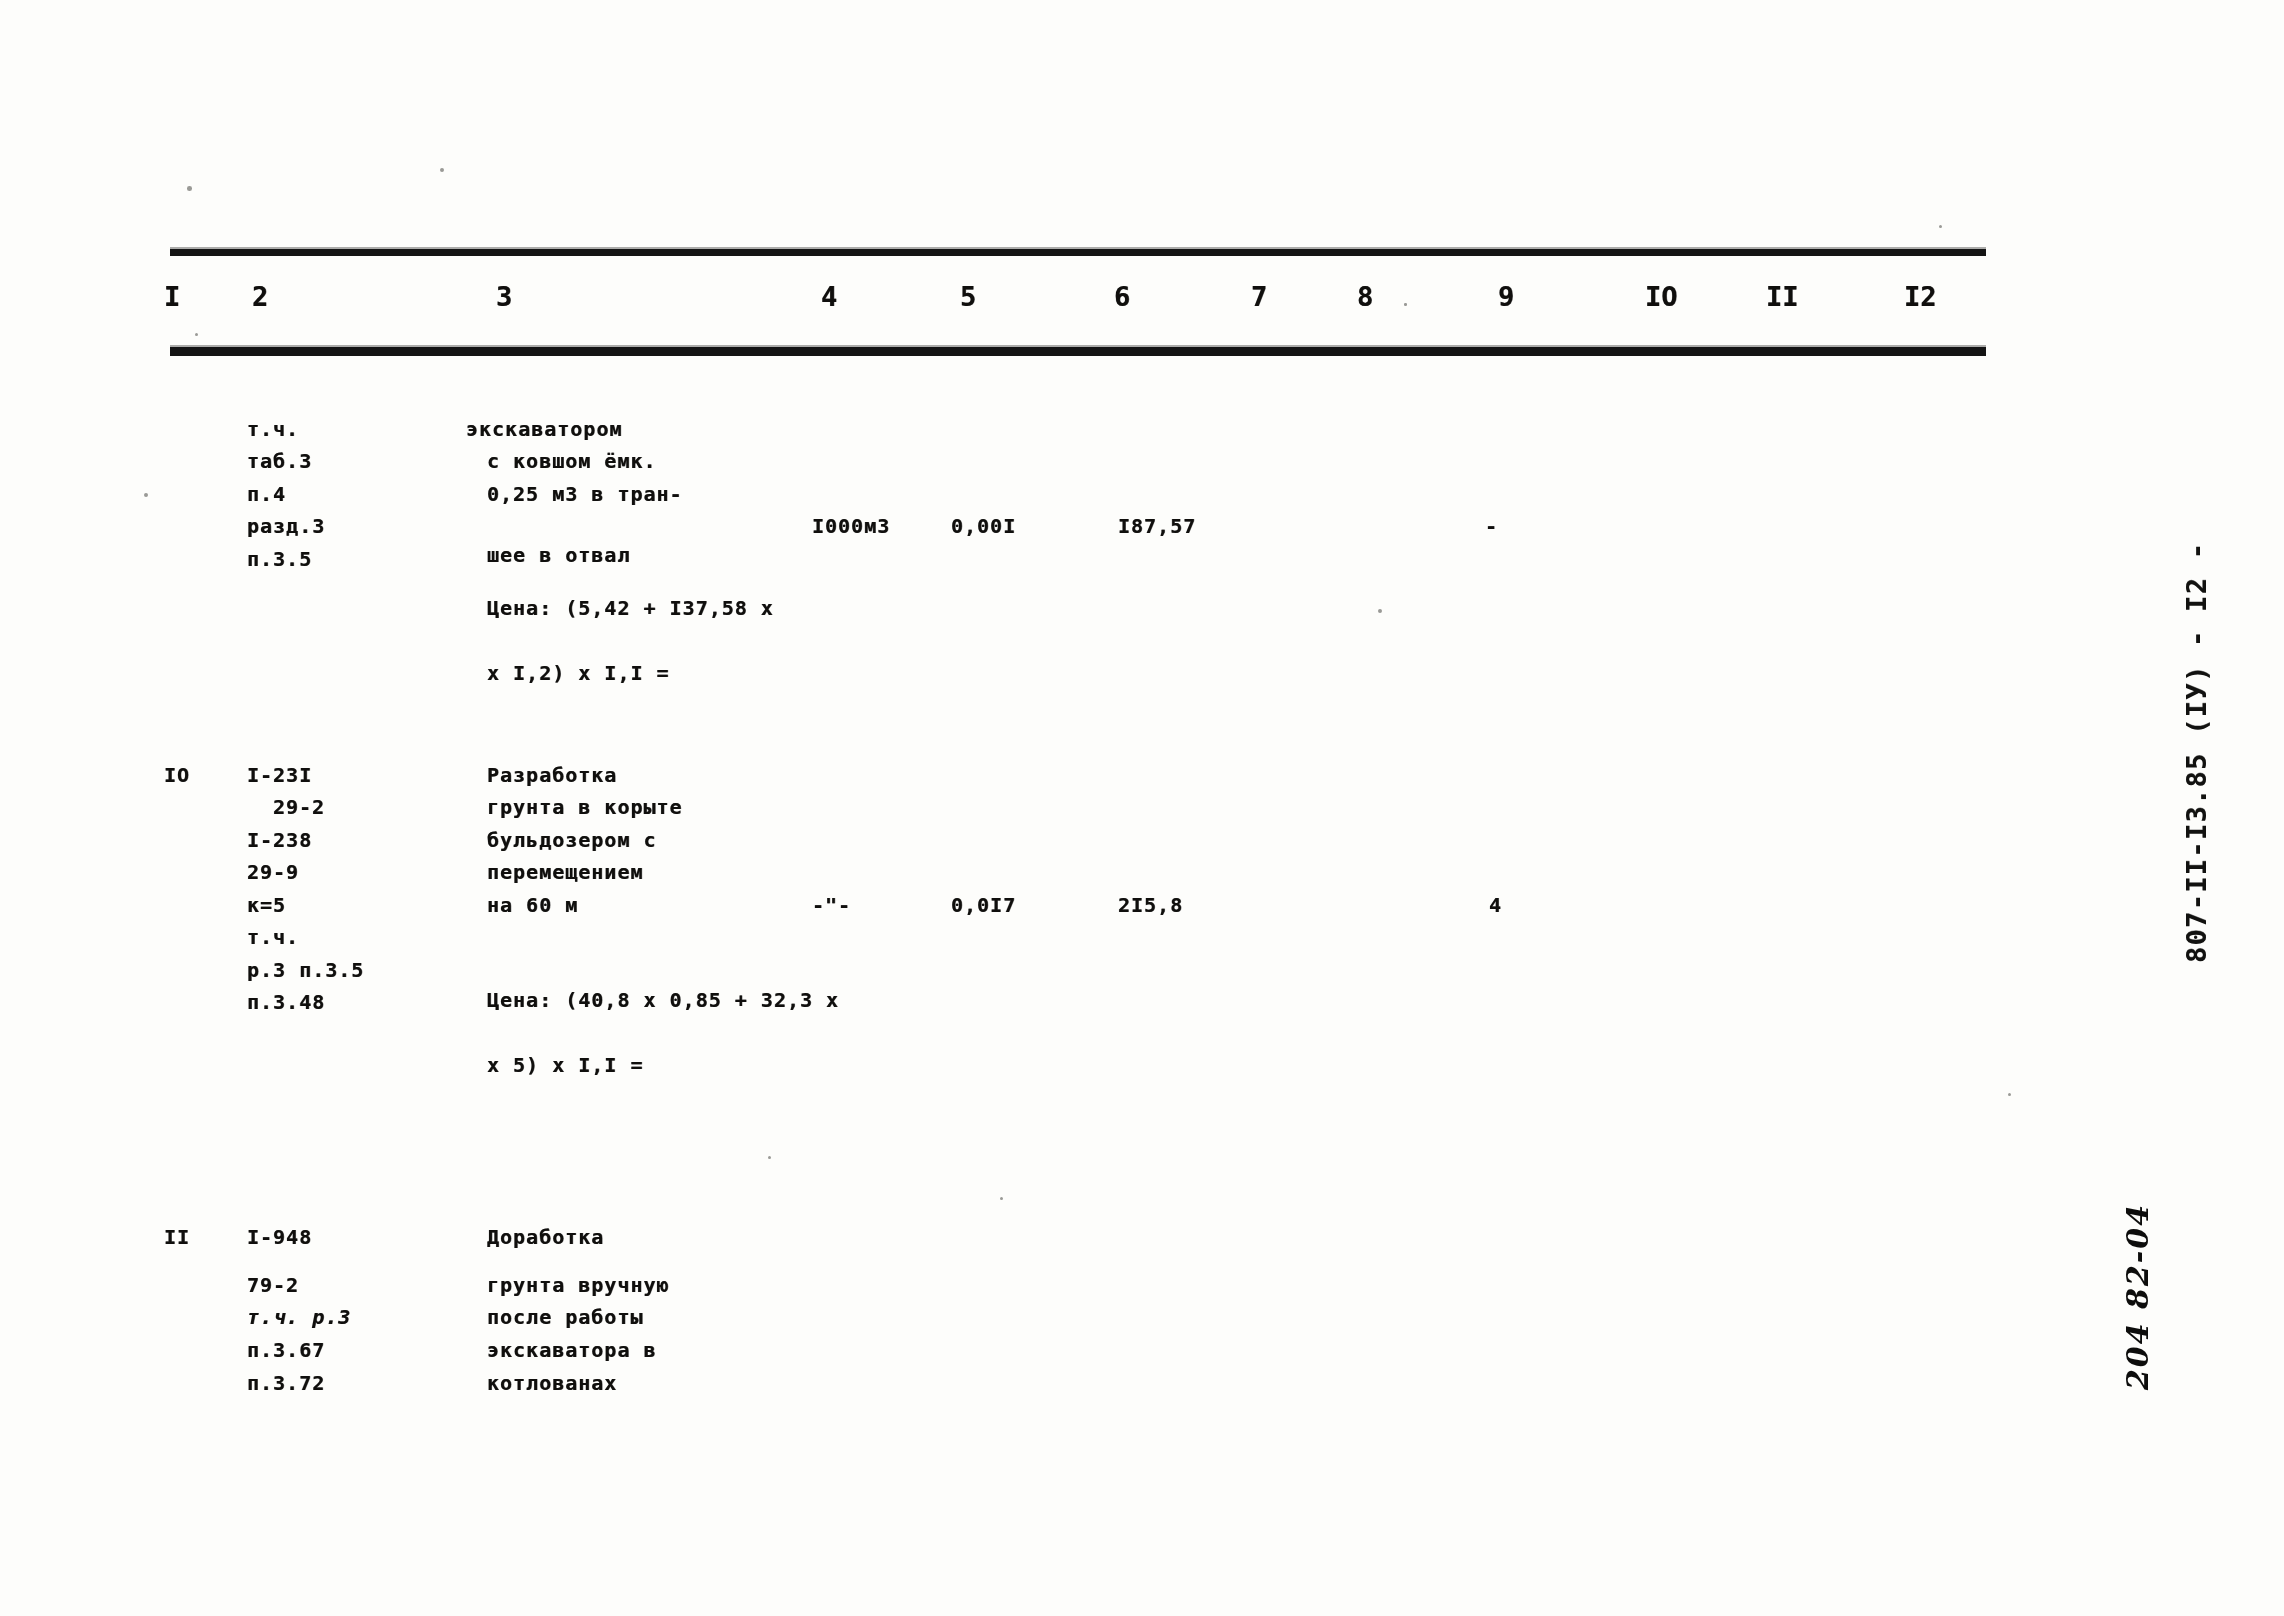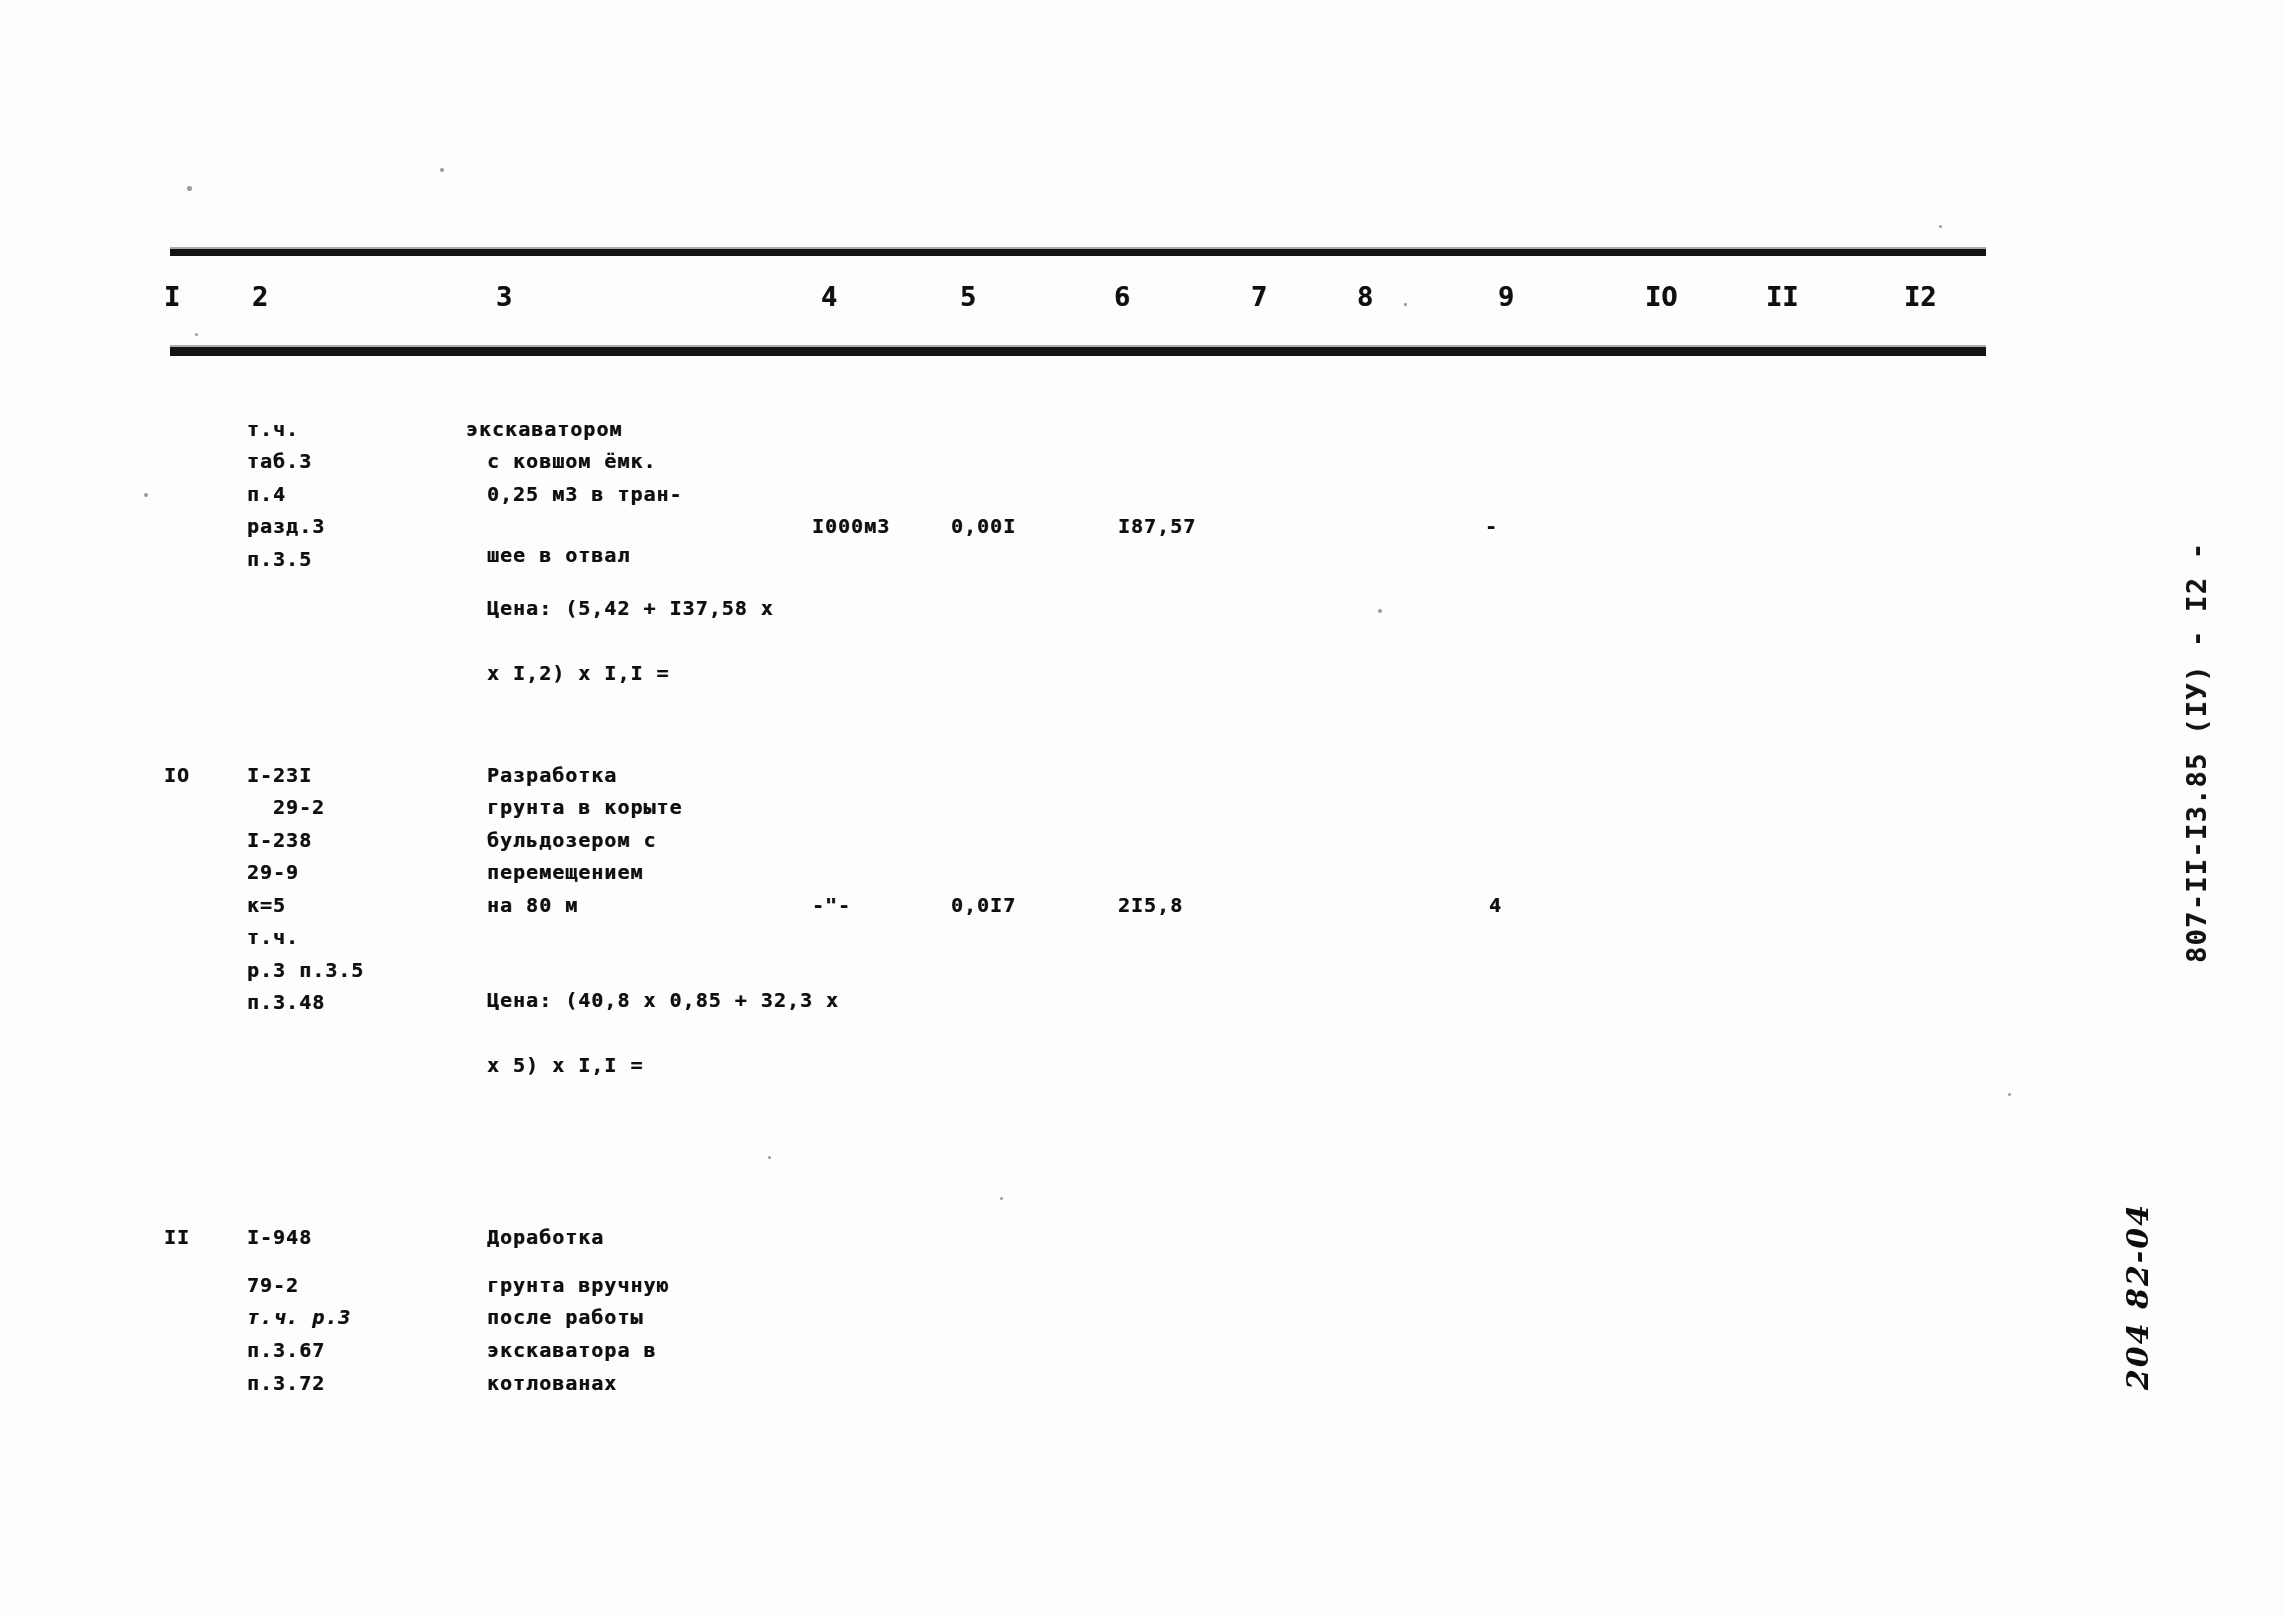--- a/index.html
+++ b/index.html
@@ -121,21 +121,21 @@
     <div class="tw" style="left:247px;top:856px;">29-9</div>
     <div class="tw" style="left:247px;top:889px;">к=5</div>
     <div class="tw" style="left:247px;top:921px;">т.ч.</div>
     <div class="tw" style="left:247px;top:954px;">р.3 п.3.5</div>
     <div class="tw" style="left:247px;top:986px;">п.3.48</div>
 
     <div class="tw" style="left:487px;top:759px;">Разработка</div>
     <div class="tw" style="left:487px;top:791px;">грунта в корыте</div>
     <div class="tw" style="left:487px;top:824px;">бульдозером с</div>
     <div class="tw" style="left:487px;top:856px;">перемещением</div>
-    <div class="tw" style="left:487px;top:889px;">на 80 м</div>
+    <div class="tw" style="left:487px;top:889px;">на 60 м</div>
 
     <div class="tw" style="left:812px;top:889px;">-"-</div>
     <div class="tw" style="left:951px;top:889px;">0,0I7</div>
     <div class="tw" style="left:1118px;top:889px;">2I5,8</div>
     <div class="tw" style="left:1489px;top:889px;">4</div>
 
     <div class="tw" style="left:487px;top:984px;">Цена: (40,8 х 0,85 + 32,3 х</div>
     <div class="tw" style="left:487px;top:1049px;">х 5) х I,I =</div>
   </div>
 

